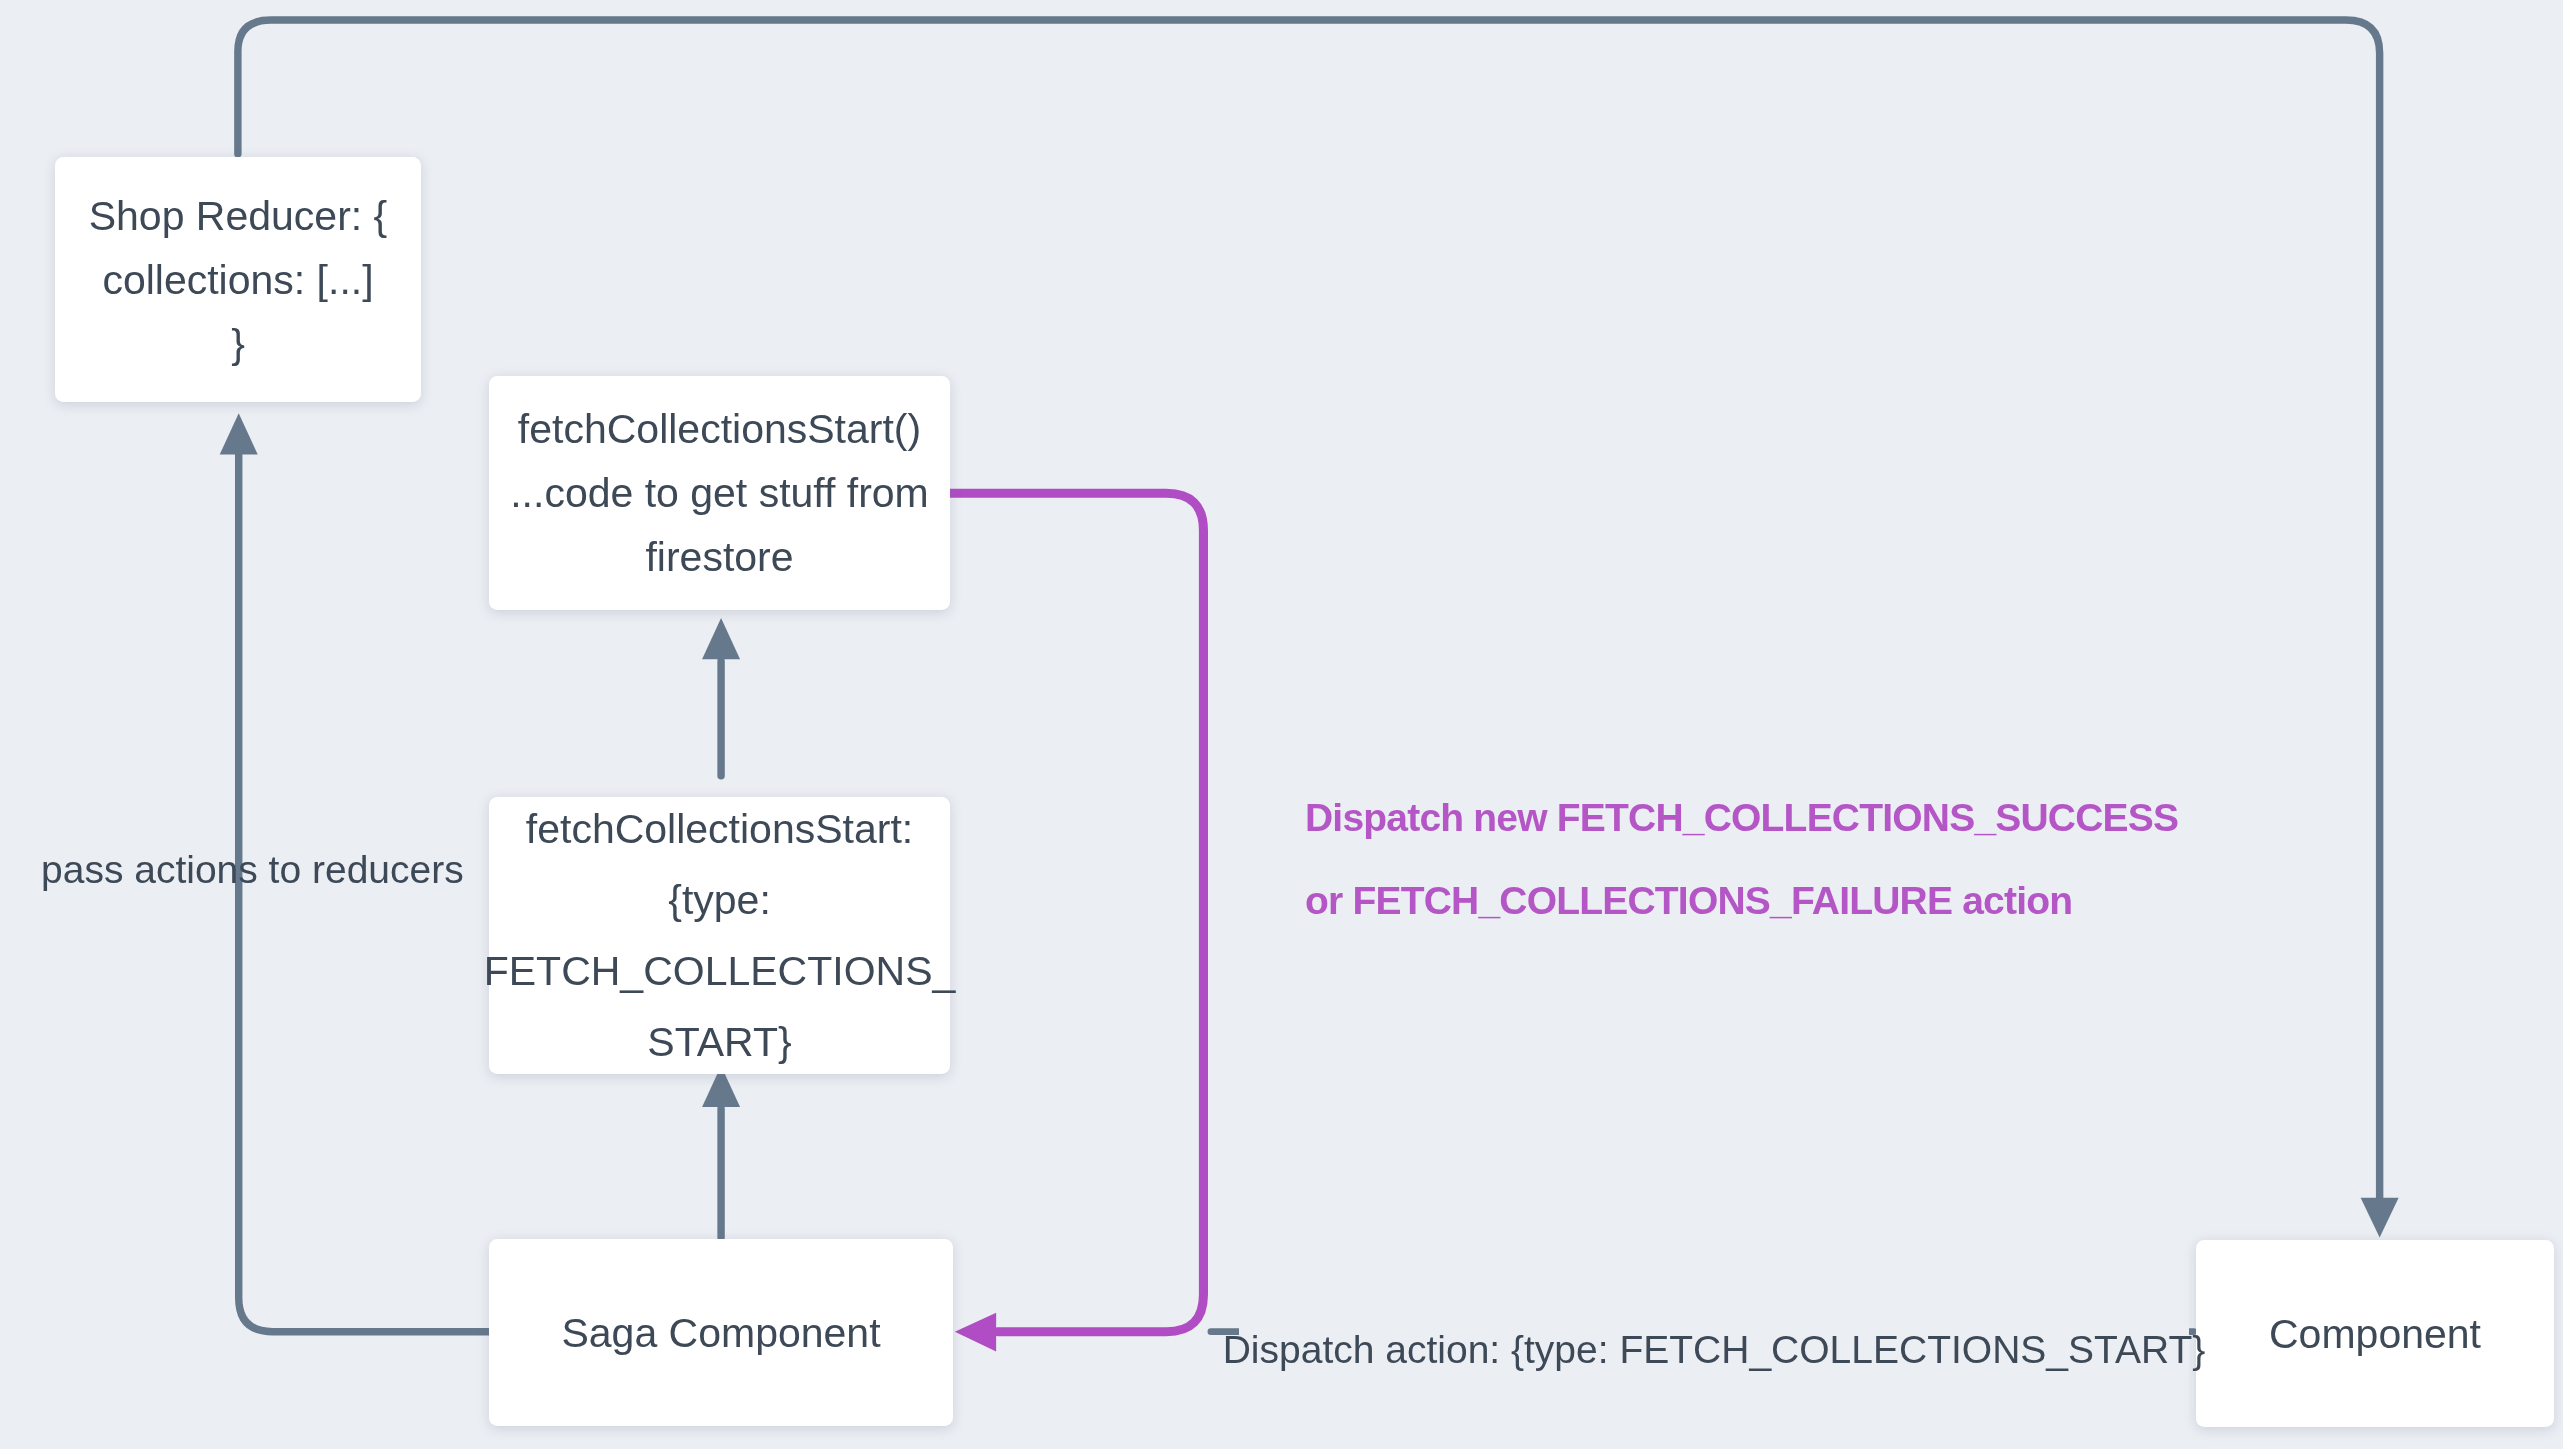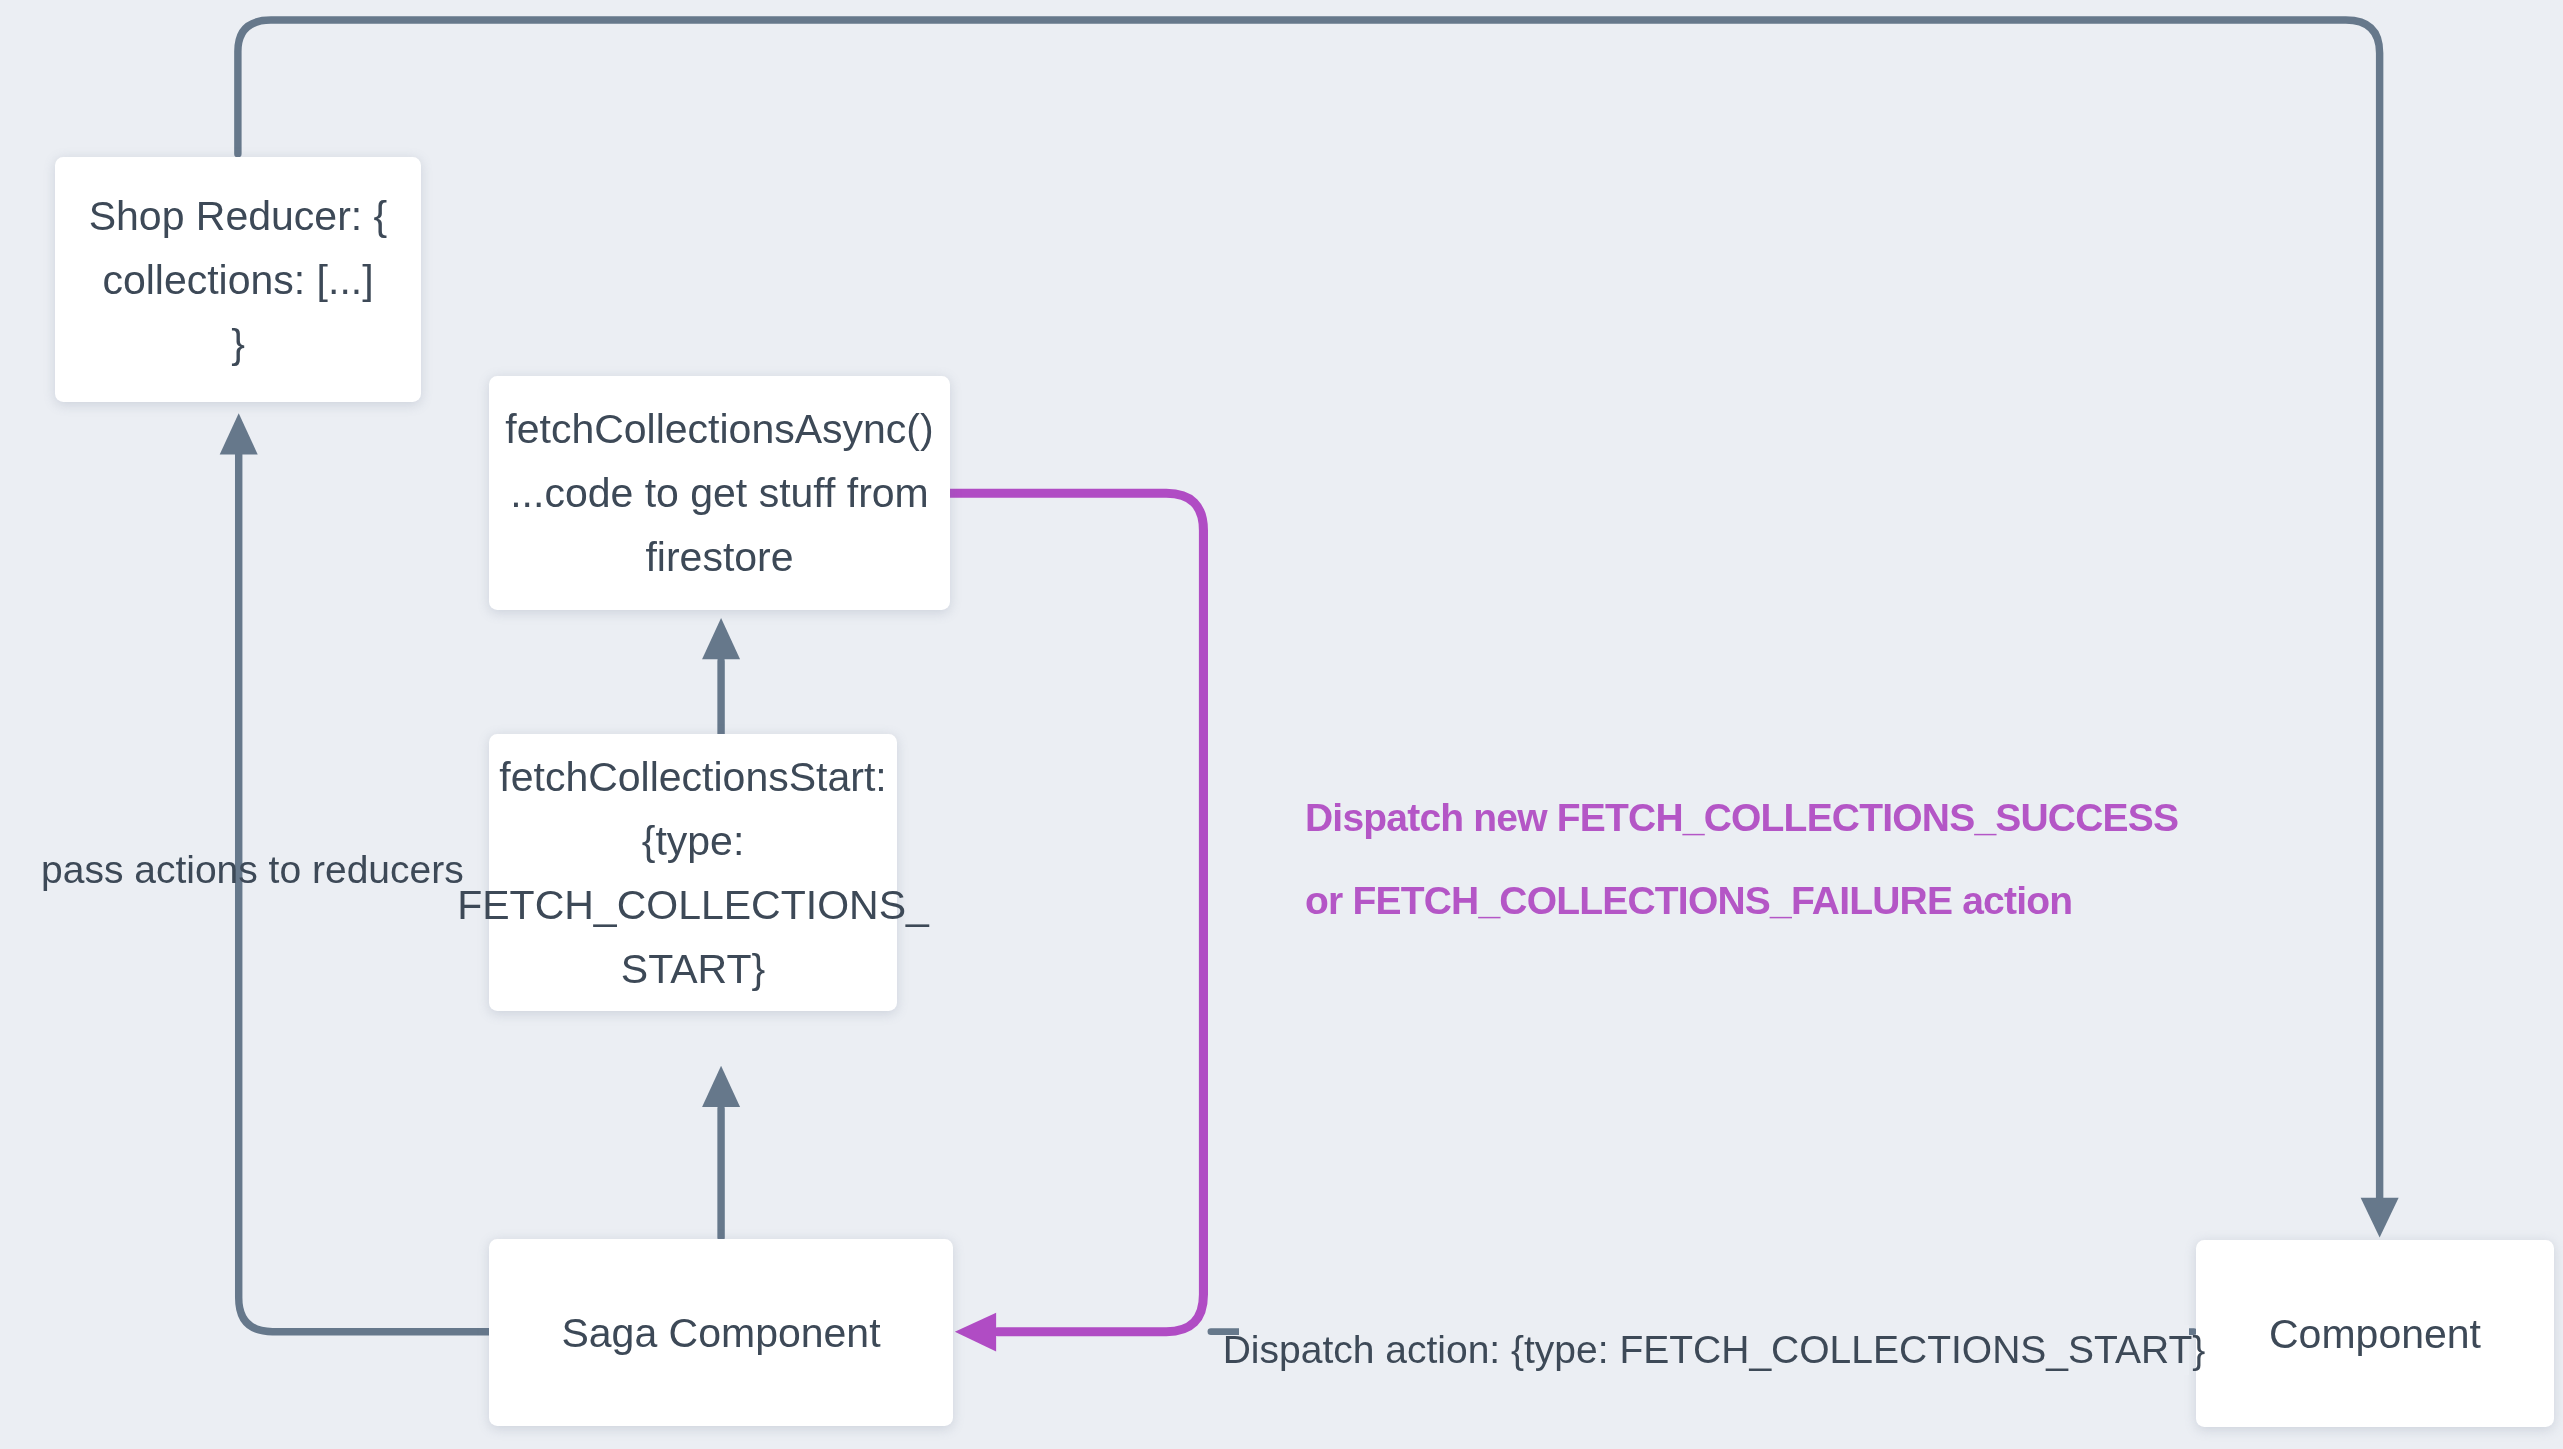--- a/index.html
+++ b/index.html
@@ -33,21 +33,21 @@
     display:flex;flex-direction:column;justify-content:center;align-items:center;
     color:var(--dark);
     font-size:41px;line-height:64px;font-weight:500;
     text-align:center;
     letter-spacing:0;
   }
   .node div{white-space:nowrap;}
 
   #node-shop-reducer{left:55px;top:157px;width:366px;height:245px;}
   #node-fetch-async{left:489px;top:376px;width:461px;height:234px;}
-  #node-fetch-start{left:489px;top:734px;width:408px;height:277px;}
+  #node-fetch-start{left:489px;top:797px;width:461px;height:277px;justify-content:space-between;}
   #node-saga{left:489px;top:1239px;width:464px;height:187px;}
   #node-component{left:2196px;top:1240px;width:358px;height:187px;}
 
   .label-plain{
     position:absolute;
     color:var(--dark);
     font-size:39px;font-weight:500;
     white-space:nowrap;
   }
   #label-pass-actions{left:41px;top:848px;}
@@ -89,21 +89,21 @@
     <line class="stroke-gray-thin" x1="1466" y1="1612" x2="2656" y2="1612"></line>
   </svg>
 
   <div class="node" id="node-shop-reducer">
     <div>Shop Reducer: {</div>
     <div>collections: [...]</div>
     <div>}</div>
   </div>
 
   <div class="node" id="node-fetch-async">
-    <div>fetchCollectionsAsync()</div>
+    <div>fetchCollectionsStart()</div>
     <div>...code to get stuff from</div>
     <div>firestore</div>
   </div>
 
   <div class="node" id="node-fetch-start">
     <div>fetchCollectionsStart:</div>
     <div>{type:</div>
     <div>FETCH_COLLECTIONS_</div>
     <div>START}</div>
   </div>

